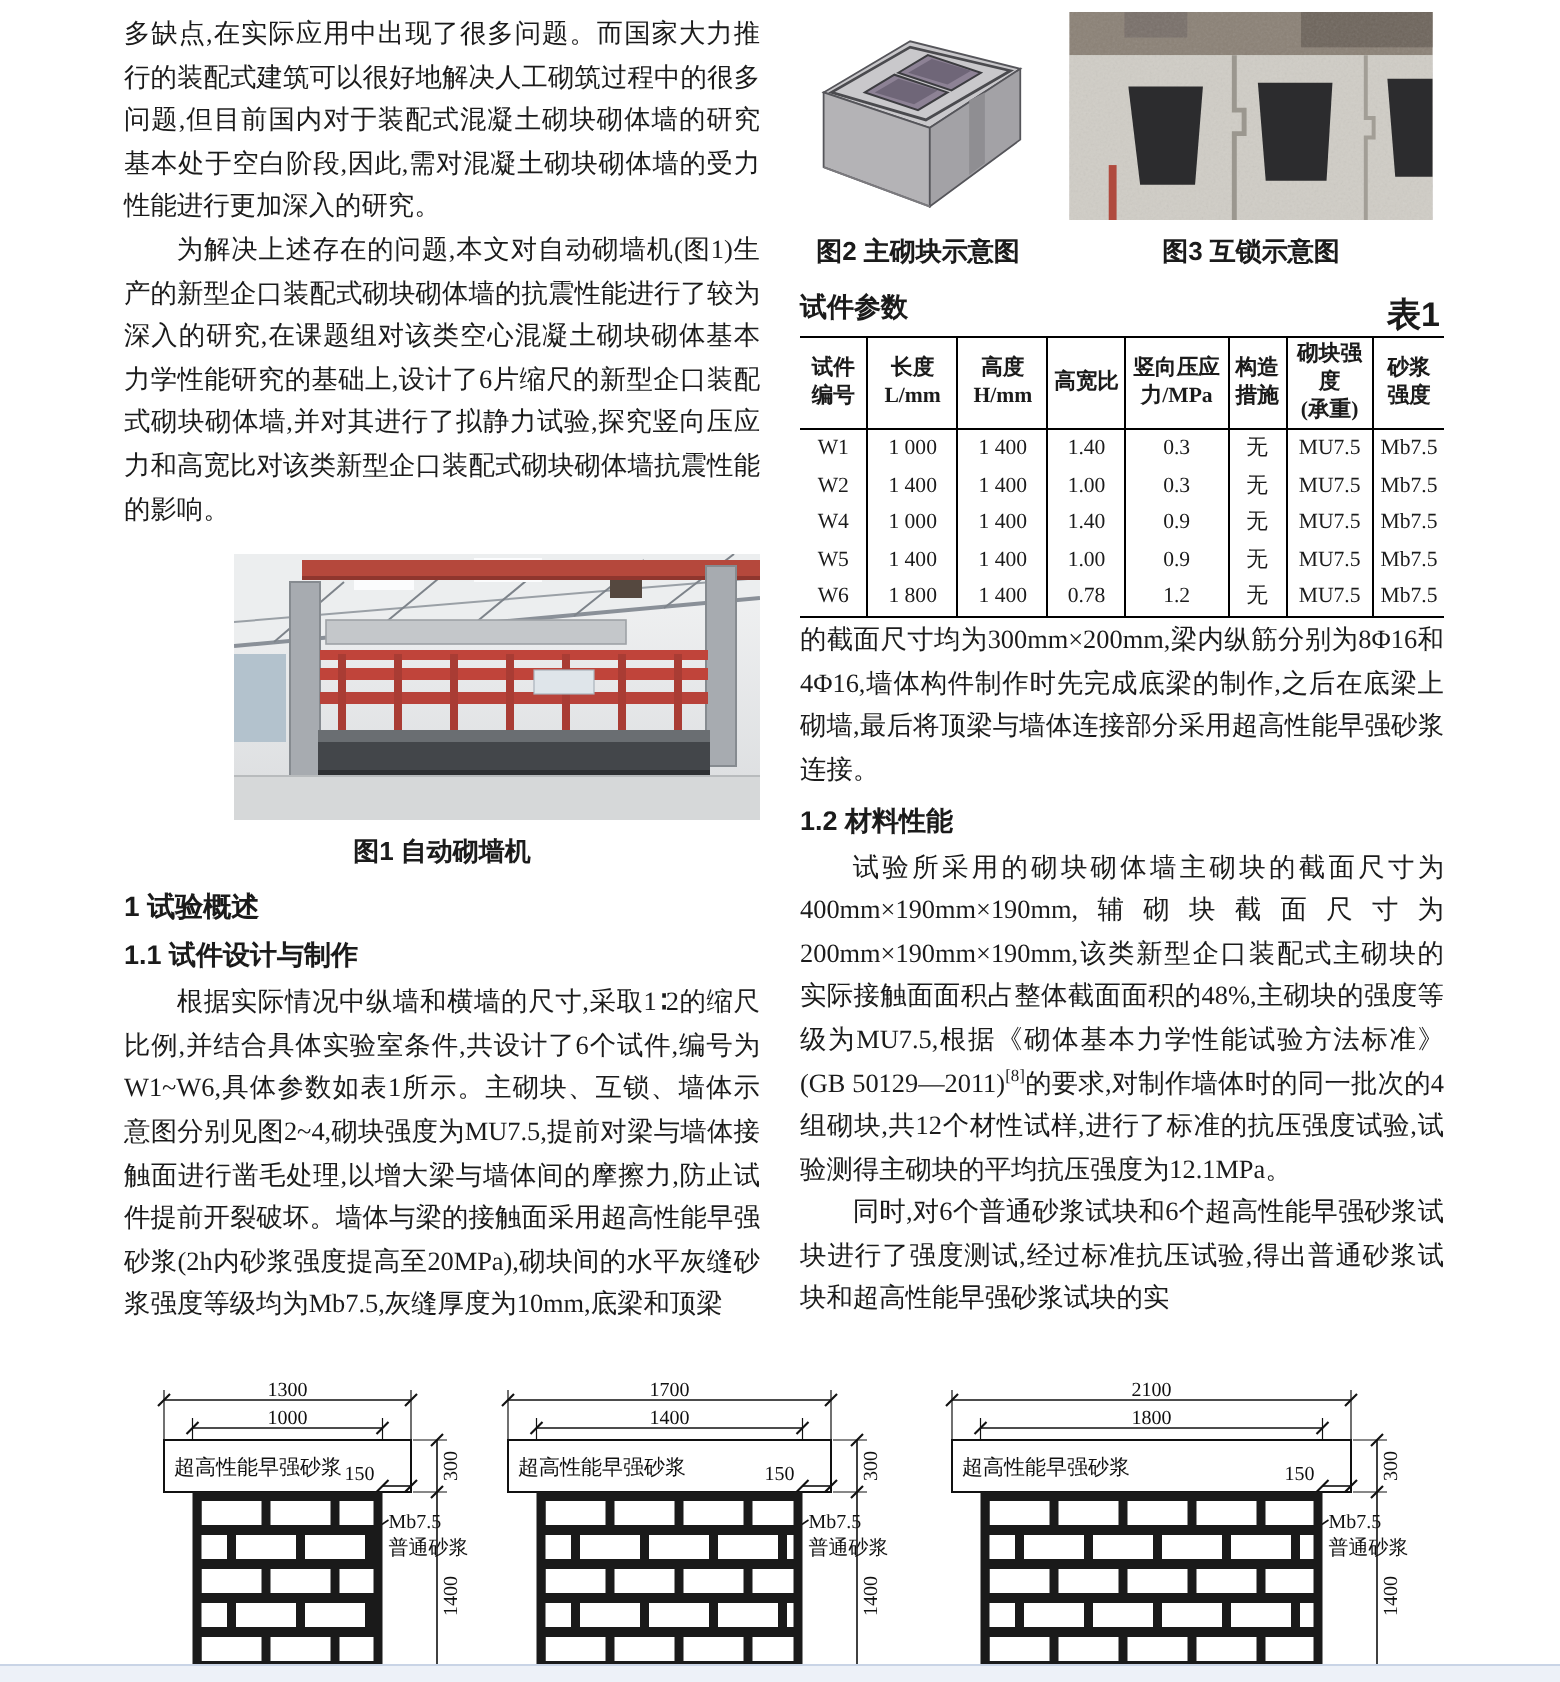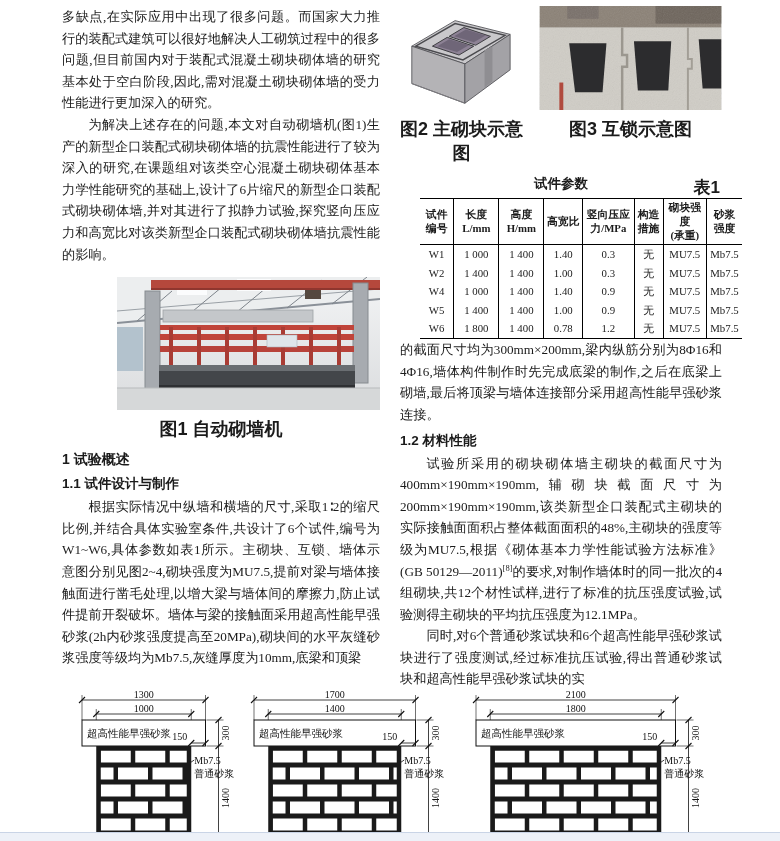--- a/index.html
+++ b/index.html
@@ -10,32 +10,32 @@
   .col{position:absolute;top:6px;}
   .col-left{left:62px;width:318px;}
   .col-right{left:400px;width:322px;}
   p.body-text{margin:0;font-size:13.2px;line-height:21.6px;text-align:justify;}
   p.ind{text-indent:2em;}
   .sec-h{font-family:"Liberation Sans","DejaVu Sans",sans-serif;font-weight:bold;
     font-size:14px;margin:10px 0 4px 0;}
   .sec-h.sub{font-size:13.5px;margin:6px 0 3px 0;}
   .fig1-wrap{width:208px;margin:12px 0 0 55px;}
   .fig-caption{font-family:"Liberation Sans","DejaVu Sans",sans-serif;font-weight:bold;
-    font-size:18px;text-align:center;margin-top:7px;}
+    font-size:13px;text-align:center;margin-top:7px;}
   .figrow{display:flex;gap:16px;align-items:flex-start;}
   .figcol{display:flex;flex-direction:column;}
   .photo-frame{display:block;}
   
   .tbl-titlebar{position:relative;margin:10px 0 3px 0;height:20px;}
   .tbl-title{font-family:Liberation Sans, sans-serif;font-weight:bold;
-    font-size:13.5px;text-align:center;}
+    font-size:13.5px;text-align:left;}
   .tbl-tag{position:absolute;right:2px;top:1px;font-family:"Liberation Sans","DejaVu Sans",sans-serif;
     font-weight:bold;font-size:17px;}
   table.spec{width:100%;border-collapse:collapse;border-top:1.6px solid #000;
-    border-bottom:1.6px solid #000;font-size:10.8px;margin-left:20px;}
+    border-bottom:1.6px solid #000;font-size:10.8px;}
   table.spec th{font-weight:bold;border-bottom:0.9px solid #000;padding:2px 0;
     white-space:pre-line;line-height:1.28;text-align:center;}
   table.spec td{text-align:center;padding:2.8px 0;line-height:1.2;}
   table.spec th:not(:last-child),table.spec td:not(:last-child){border-right:0.8px solid #000;}
   sup.ref{font-size:8.5px;vertical-align:super;line-height:0;}
   .after-table{margin-top:8px;}
   
   .walls-strip{position:absolute;left:0;top:690px;width:780px;height:142px;overflow:hidden;}
   .wall-slot{position:absolute;top:0;}
   .walls-strip svg text{font-family:"Liberation Serif","DejaVu Serif",serif;}

